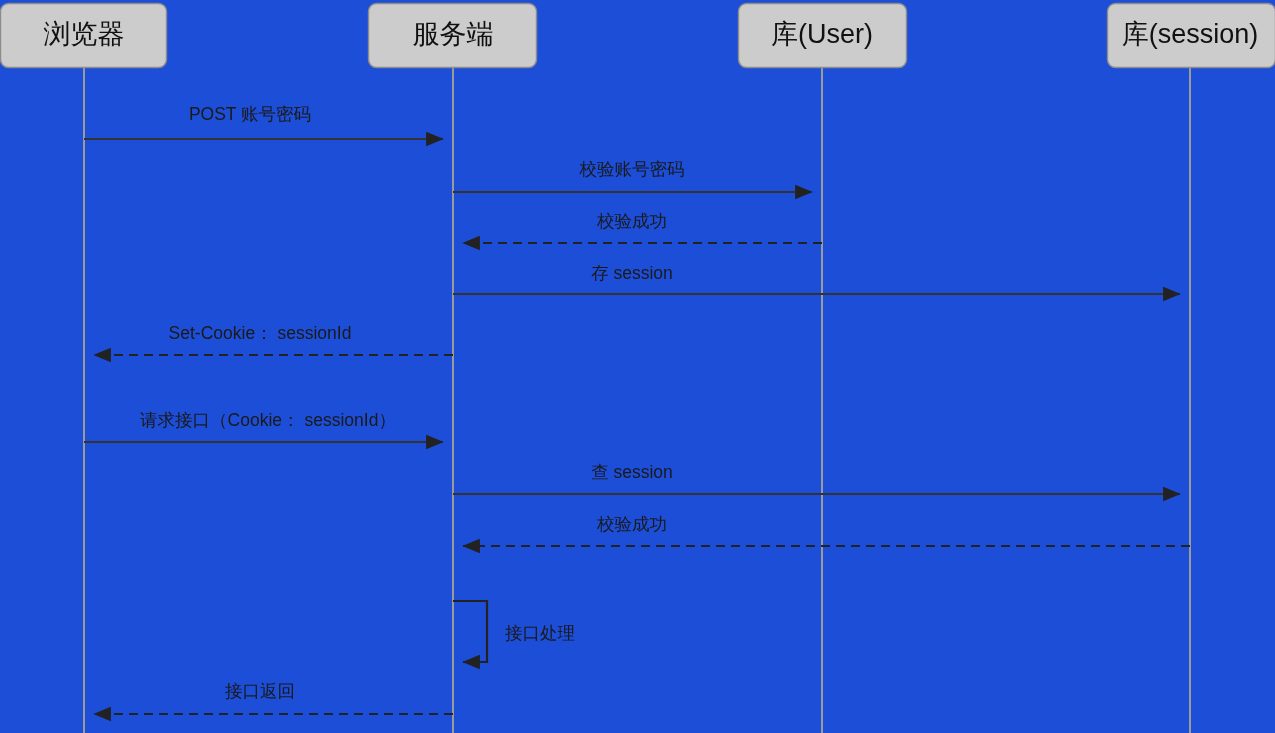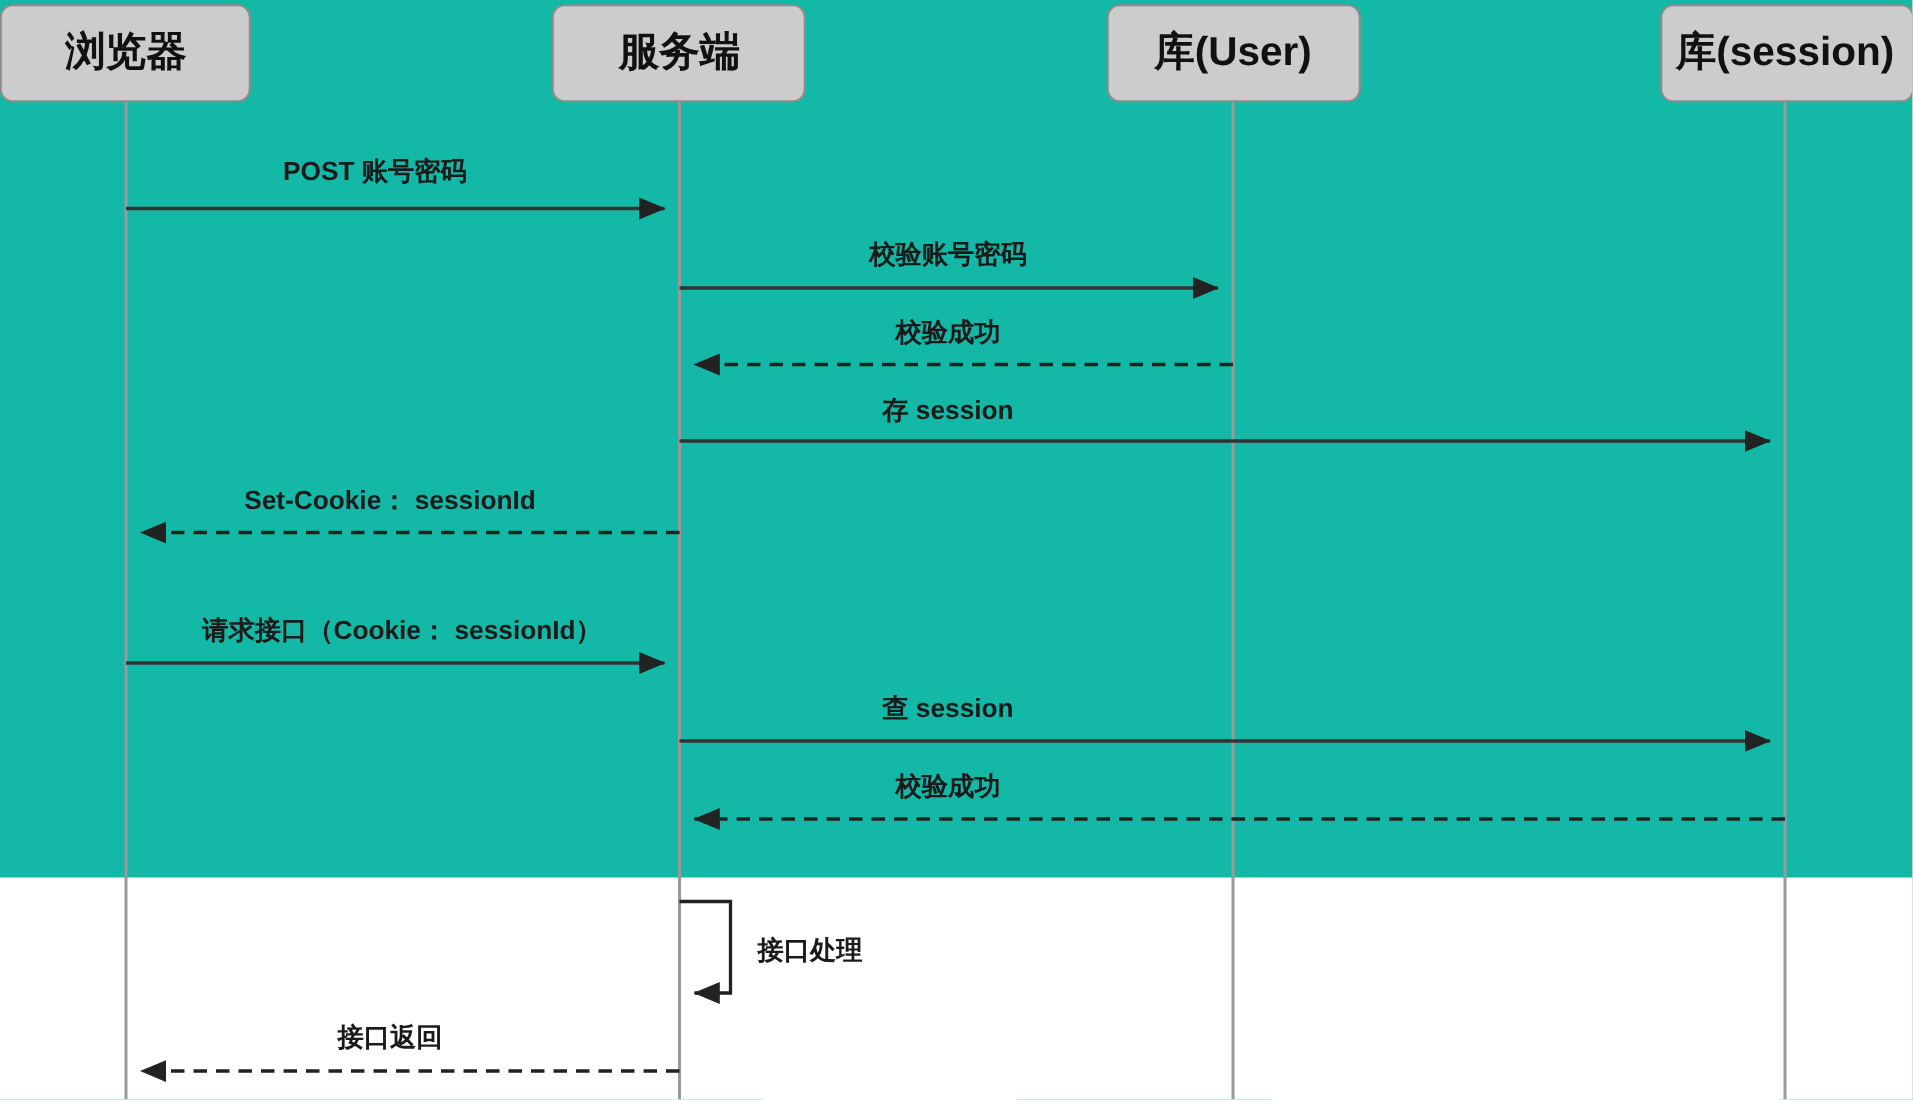--- a/index.html
+++ b/index.html
@@ -10,23 +10,22 @@
   }
   body {
     font-family: "Liberation Sans", "DejaVu Sans", sans-serif;
     width: 1275px;
     height: 733px;
     overflow: hidden;
   }
   #diagram-root {
     position: relative;
     width: 1275px;
-    height: 585px;
-    background: #14b8a6;
-    font-weight: bold;
+    height: 733px;
+    background: #1d4ed8;
   }
   svg.diagram-svg {
     position: absolute;
     top: 0;
     left: 0;
     width: 1275px;
     height: 733px;
     display: block;
   }
   .actor-box-rect {

